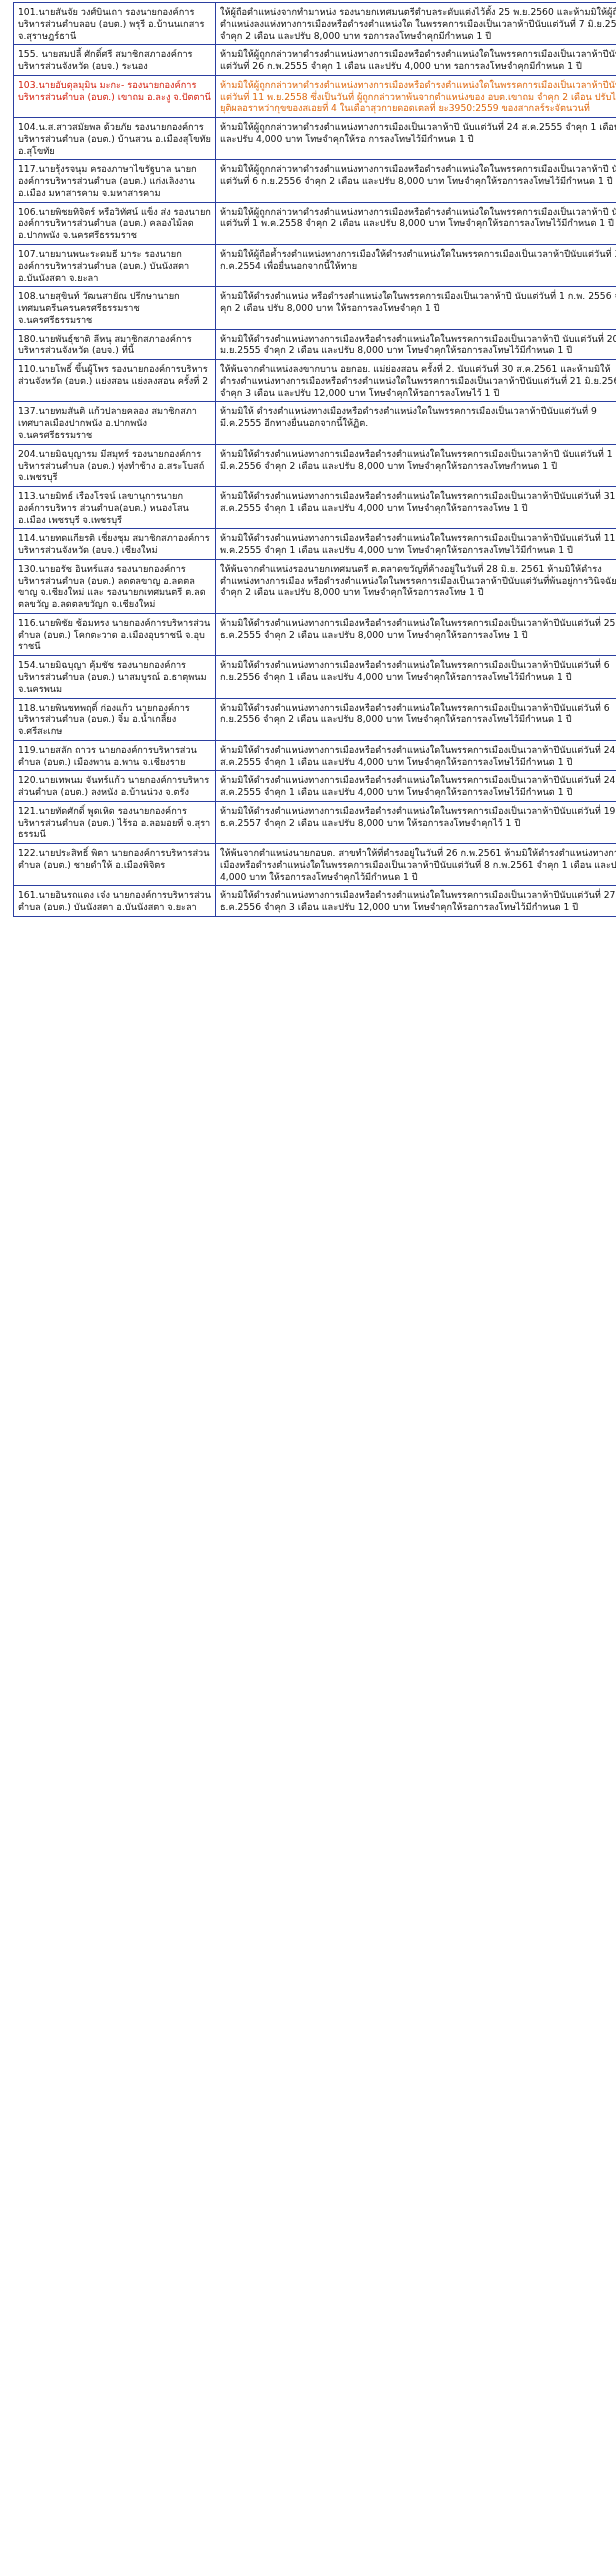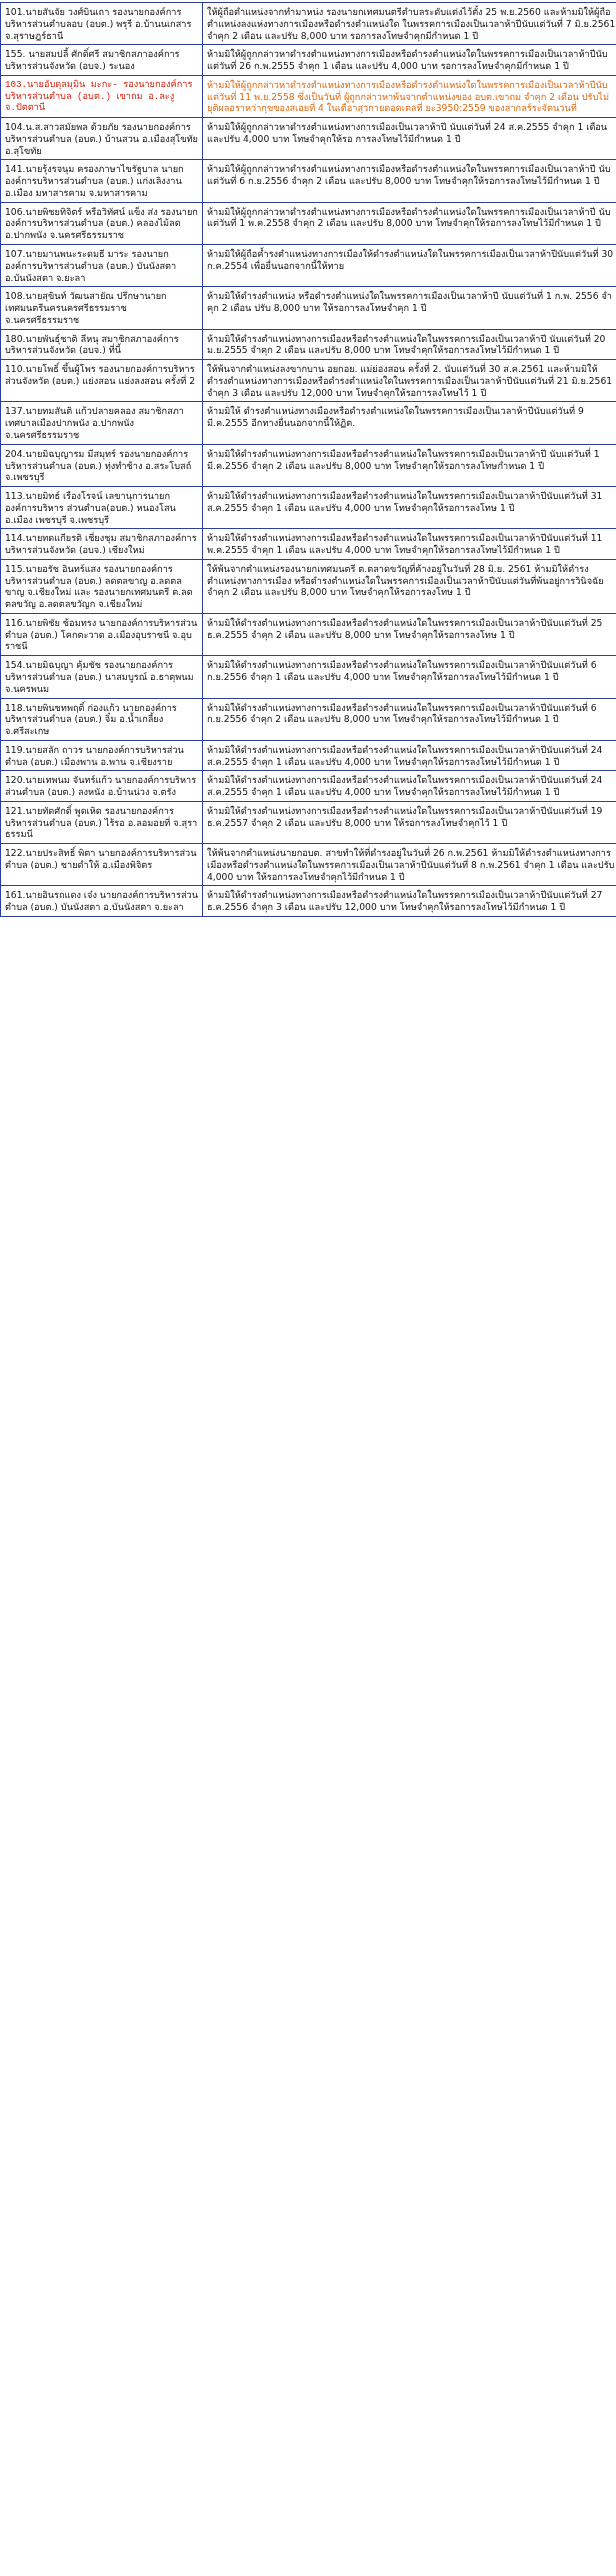--- a/index.html
+++ b/index.html
@@ -8,21 +8,21 @@
     background: #ffffff;
   }
   body {
     width: 616px;
     font-family: "DejaVu Sans", "Liberation Sans", sans-serif;
   }
   .page {
     width: 616px;
     min-height: 2576px;
     box-sizing: border-box;
-    padding: 2px 6px 6px 0;
+    padding: 2px 6px 6px 13px;
     background: #ffffff;
   }
   table.doc-table {
     border-collapse: collapse;
     width: 604px;
     table-layout: fixed;
   }
   table.doc-table td {
     border: 1px solid #2b3fa0;
     vertical-align: top;
@@ -34,21 +34,20 @@
     overflow-wrap: break-word;
   }
   td.col-left {
     width: 193px;
   }
   td.col-right {
     width: 409px;
   }
   .red {
     color: #d41f0d;
-    font-family: Liberation Mono, monospace;
   }
   .orange {
     color: #e06a12;
   }
   .cell-text {
     display: block;
     white-space: pre-wrap;
   }
 </style>
 </head>
@@ -84,21 +83,21 @@
       <tr>
         <td class="col-left">
             <span class="cell-text">104.น.ส.สาวสมัยพล ด้วยภัย รองนายกองค์การบริหารส่วนตำบล (อบต.) บ้านสวน อ.เมืองสุโขทัย อ.สุโขทัย</span>
           </td>
         <td class="col-right">
             <span class="cell-text">ห้ามมิให้ผู้ถูกกล่าวหาดำรงตำแหน่งทางการเมืองเป็นเวลาห้าปี นับแต่วันที่ 24 ส.ค.2555 จำคุก 1 เดือน และปรับ 4,000 บาท โทษจำคุกให้รอ การลงโทษไว้มีกำหนด 1 ปี</span>
           </td>
       </tr>
       <tr>
         <td class="col-left">
-            <span class="cell-text">141.นายรุ้งรจนุม ครองภาษาไขรัฐบาล นายกองค์การบริหารส่วนตำบล (อบต.) แก่งเลิงงาน อ.เมือง มหาสารคาม จ.มหาสารคาม</span>
+            <span class="cell-text">117.นายรุ้งรจนุม ครองภาษาไขรัฐบาล นายกองค์การบริหารส่วนตำบล (อบต.) แก่งเลิงงาน อ.เมือง มหาสารคาม จ.มหาสารคาม</span>
           </td>
         <td class="col-right">
             <span class="cell-text">ห้ามมิให้ผู้ถูกกล่าวหาดำรงตำแหน่งทางการเมืองหรือดำรงตำแหน่งใดในพรรคการเมืองเป็นเวลาห้าปี นับแต่วันที่ 6 ก.ย.2556 จำคุก 2 เดือน และปรับ 8,000 บาท โทษจำคุกให้รอการลงโทษไว้มีกำหนด 1 ปี</span>
           </td>
       </tr>
       <tr>
         <td class="col-left">
             <span class="cell-text">106.นายพิชยทิจิตร์ หรือวิทัศน์ แข็ง ส่ง รองนายกองค์การบริหารส่วนตำบล (อบต.) คลองไม้ลด อ.ปากพนัง จ.นครศรีธรรมราช</span>
           </td>
         <td class="col-right">
@@ -164,21 +163,21 @@
       <tr>
         <td class="col-left">
             <span class="cell-text">114.นายทดแกียรติ เชี่ยงชุม สมาชิกสภาองค์การบริหารส่วนจังหวัด (อบจ.) เชียงใหม่</span>
           </td>
         <td class="col-right">
             <span class="cell-text">ห้ามมิให้ดำรงตำแหน่งทางการเมืองหรือดำรงตำแหน่งใดในพรรคการเมืองเป็นเวลาห้าปีนับแต่วันที่ 11 พ.ค.2555 จำคุก 1 เดือน และปรับ 4,000 บาท โทษจำคุกให้รอการลงโทษไว้มีกำหนด 1 ปี</span>
           </td>
       </tr>
       <tr>
         <td class="col-left">
-            <span class="cell-text">115.นายอรัช อินทร์แสง รองนายกองค์การบริหารส่วนตำบล (อบต.) ลดตลขาญ อ.ลดตลขาญ จ.เชียงใหม่ และ รองนายกเทศมนตรี ต.ลดตลขวัญ อ.ลดตลขวัญก จ.เชียงใหม่</span>
+            <span class="cell-text">130.นายอรัช อินทร์แสง รองนายกองค์การบริหารส่วนตำบล (อบต.) ลดตลขาญ อ.ลดตลขาญ จ.เชียงใหม่ และ รองนายกเทศมนตรี ต.ลดตลขวัญ อ.ลดตลขวัญก จ.เชียงใหม่</span>
           </td>
         <td class="col-right">
             <span class="cell-text">ให้พ้นจากตำแหน่งรองนายกเทศมนตรี ต.ตลาดขวัญที่ค้างอยู่ในวันที่ 28 มิ.ย. 2561 ห้ามมิให้ดำรงตำแหน่งทางการเมือง หรือดำรงตำแหน่งใดในพรรคการเมืองเป็นเวลาห้าปีนับแต่วันที่พ้นอยู่การวินิจฉัย จำคุก 2 เดือน และปรับ 8,000 บาท โทษจำคุกให้รอการลงโทษ 1 ปี</span>
           </td>
       </tr>
       <tr>
         <td class="col-left">
             <span class="cell-text">116.นายพิชัย ช้อมทรง นายกองค์การบริหารส่วนตำบล (อบต.) โคกตะวาด อ.เมืองอุบราชนี จ.อุบราชนี</span>
           </td>
         <td class="col-right">

